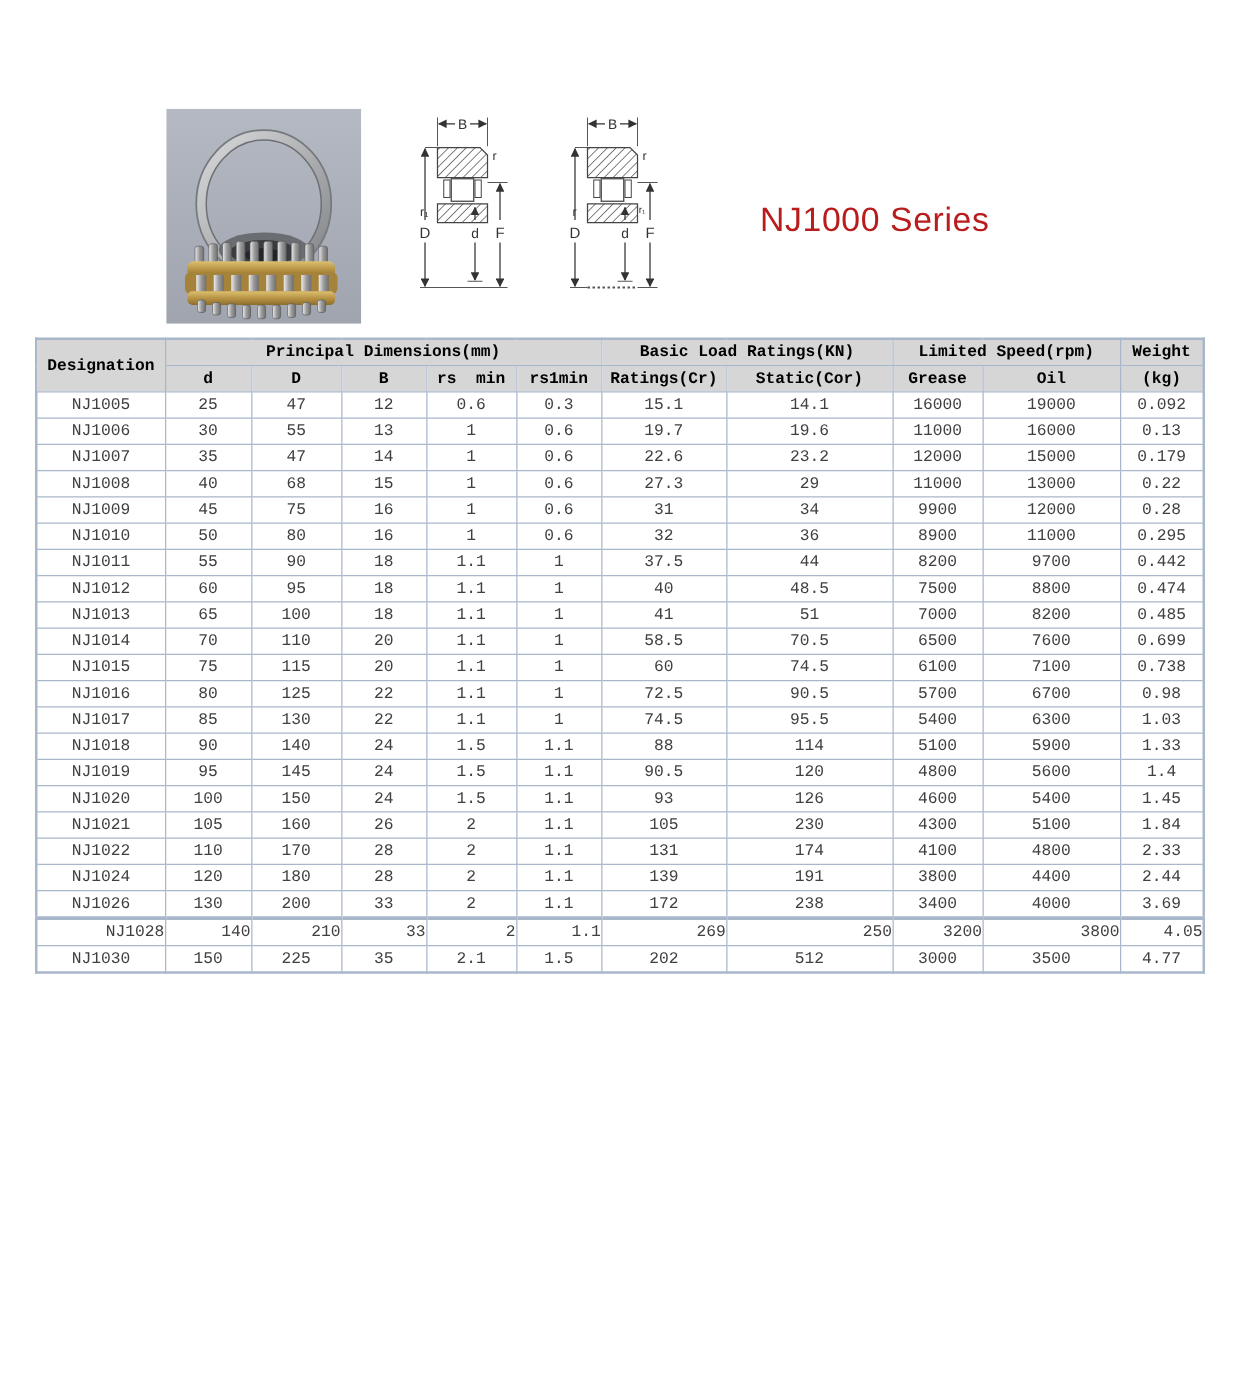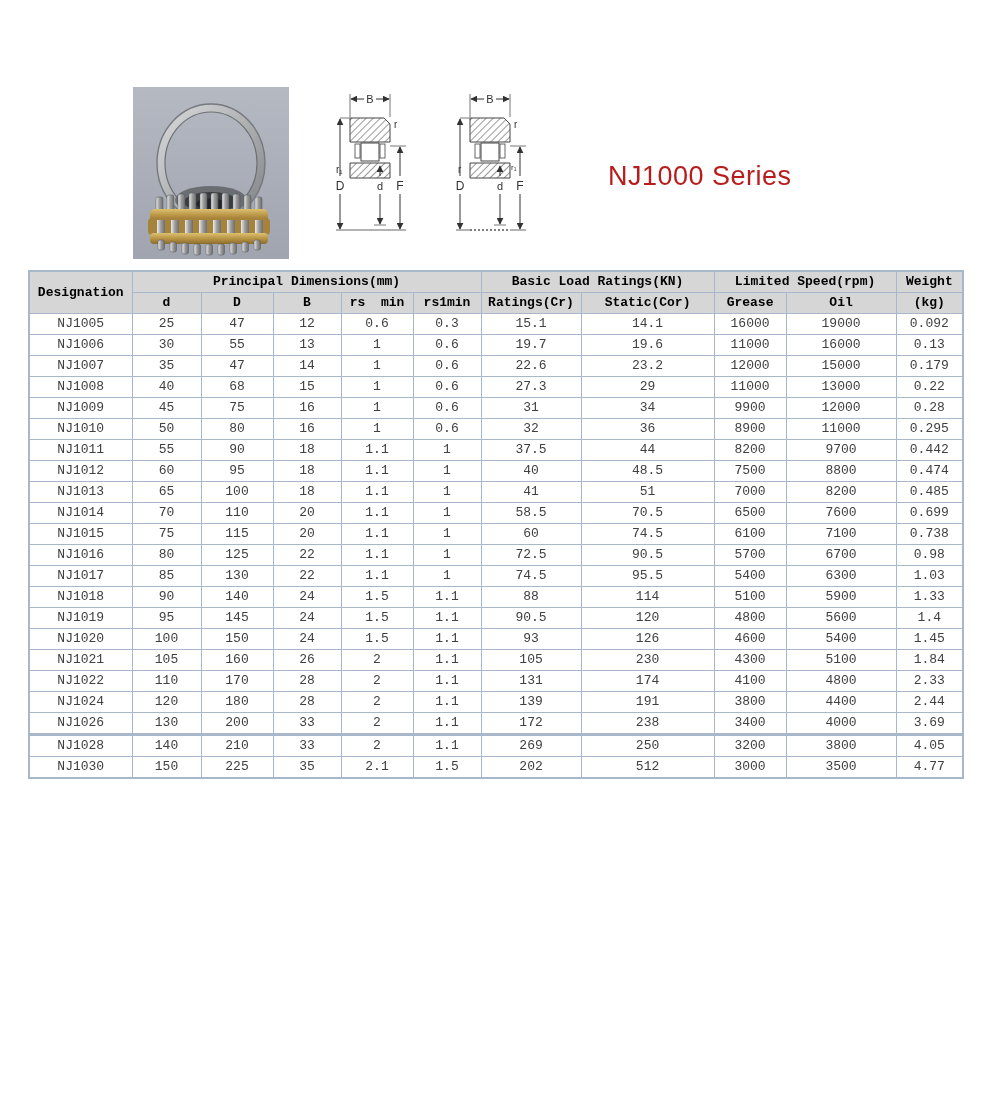--- a/index.html
+++ b/index.html
@@ -30,21 +30,21 @@
   .spec-table th,.spec-table td{
     border:1px solid var(--tbl-border,#a9b7cb);
     font-size:13px;text-align:center;vertical-align:middle;
     padding:0;height:20px;line-height:20px;white-space:pre;overflow:hidden;
   }
   .spec-table th{
     background:var(--hdr-bg,#d6d6d6);
     color:#000;font-weight:bold;
   }
   .spec-table td{color:#404040;background:#ffffff;}
-  .spec-table tr.section-break td{border-top:3px solid var(--tbl-border,#a9b7cb);}
+  .spec-table tr.section-break td{border-top:3px solid var(--tbl-border,#a9b7cb);text-align:right;}
   text{font-family:"Liberation Sans","DejaVu Sans",sans-serif;fill:#333;}
 </style>
 </head>
 <body>
 
 <div class="photo">
   <svg width="156" height="172" viewBox="0 0 156 172">
     <defs>
       <linearGradient id="pbg" x1="0" y1="0" x2="0" y2="1">
         <stop offset="0" stop-color="#b5b9c2"></stop>

